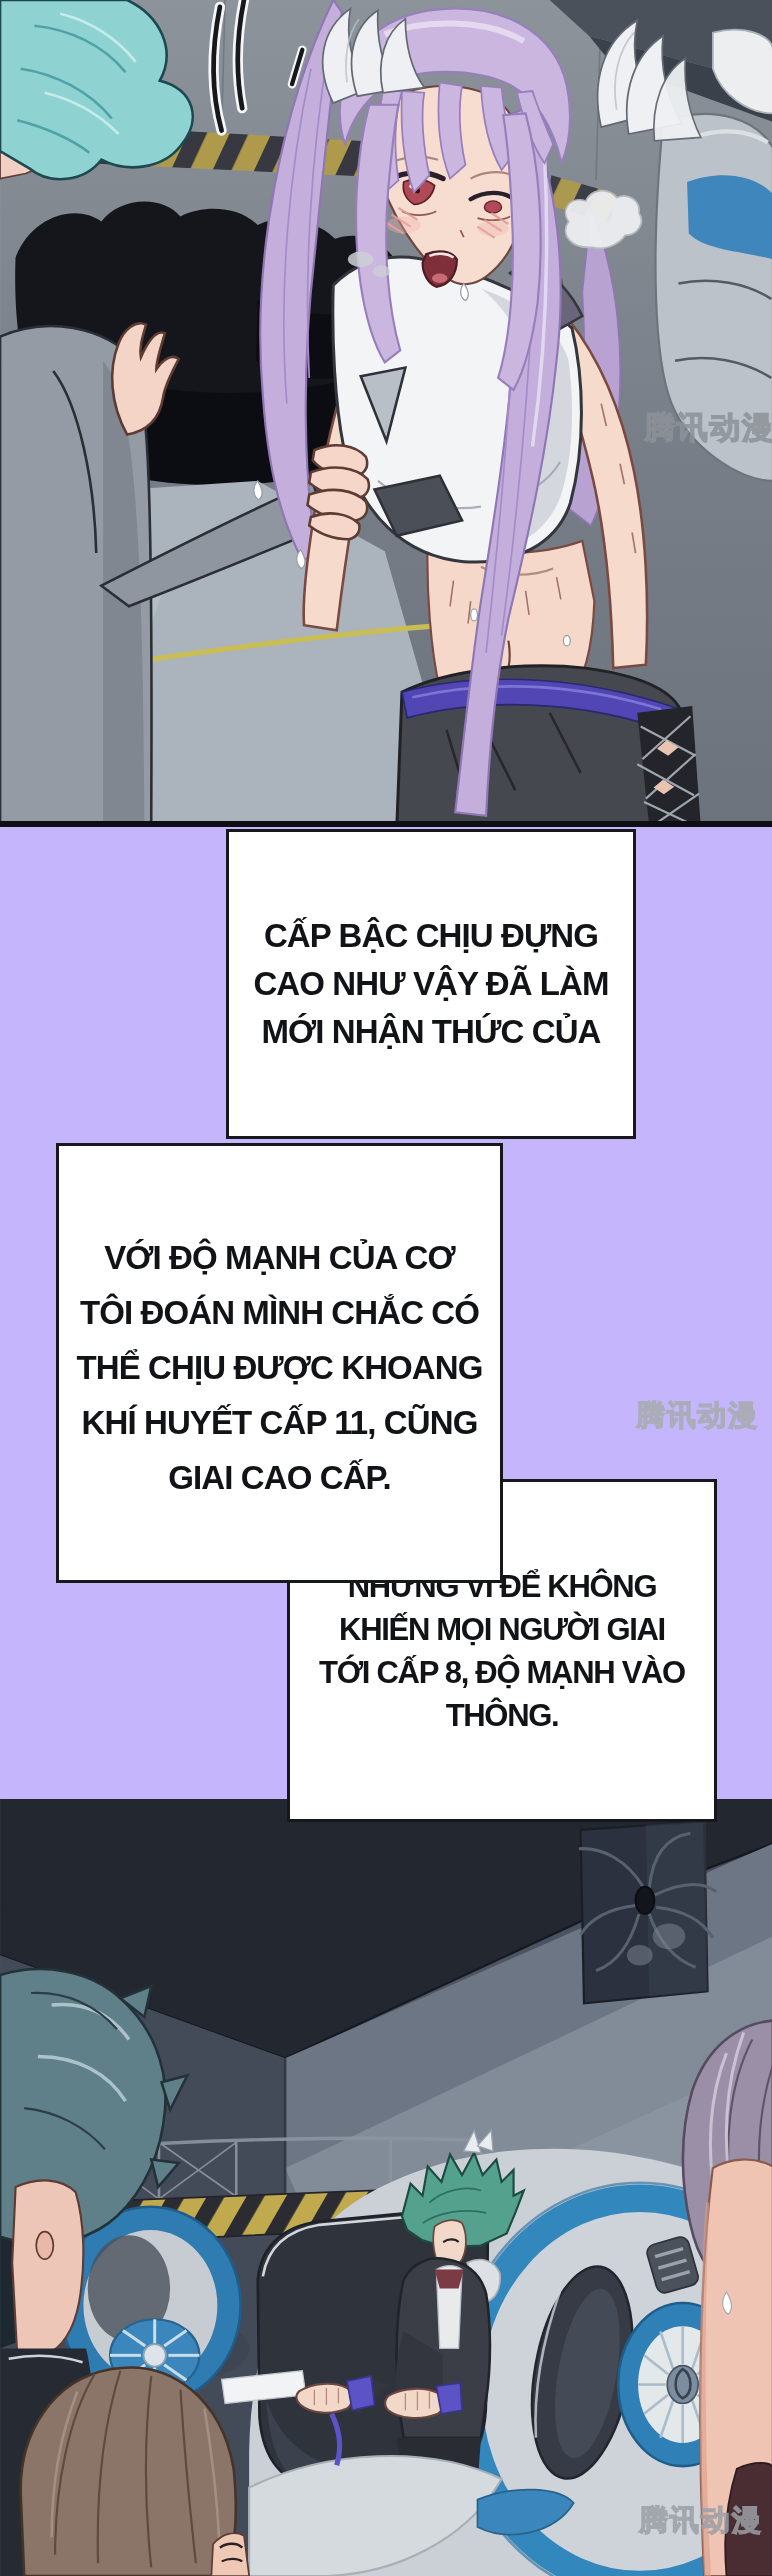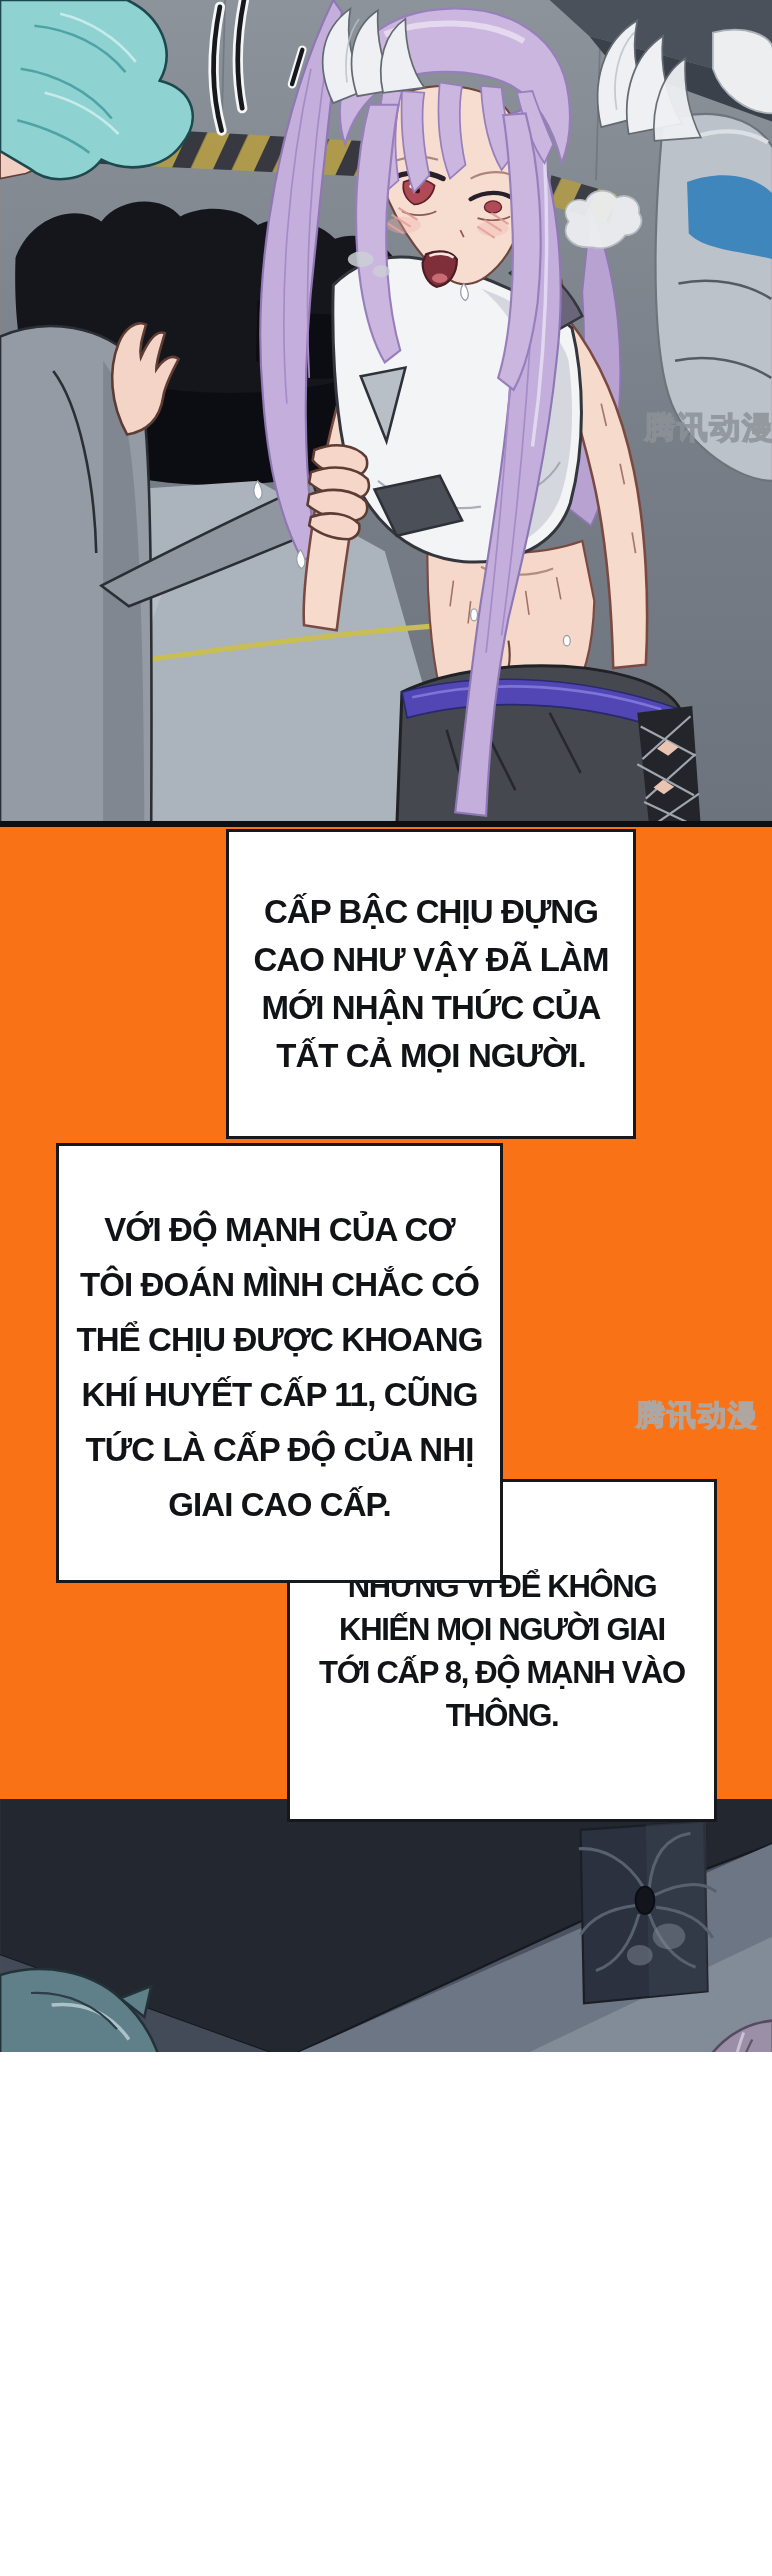--- a/index.html
+++ b/index.html
@@ -1,16 +1,16 @@
 <!DOCTYPE html>
 <html style="font-size:13.7px"><head>
 <meta charset="utf-8">
 <style>
   html,body{margin:0;padding:0;background:#ffffff;}
-  .page{position:relative;width:773px;height:2052px;background:#f97316;overflow:hidden;
+  .page{position:relative;width:773px;height:2576px;background:#c4b5fd;overflow:hidden;
         font-family:"Liberation Sans","DejaVu Sans",sans-serif;}
   .panel{position:absolute;left:0;width:773px;}
   .panel svg{display:block;}
   #panel-top{top:0;height:827px;z-index:1;}
   #panel-bottom{top:1799px;height:777px;z-index:2;}
   .speech{position:absolute;background:#ffffff;border:3.4px solid #17181c;box-sizing:border-box;
           display:flex;flex-direction:column;justify-content:center;align-items:center;
           text-align:center;overflow:hidden;}
   .speech .line{font-weight:800;color:#121317;letter-spacing:-0.9px;white-space:nowrap;}
   #box1{left:226px;top:829px;width:410px;height:310px;z-index:5;}
@@ -508,29 +508,27 @@
     <div class="line">KHIẾN MỌI NGƯỜI GIAI</div>
     <div class="line">TỚI CẤP 8, ĐỘ MẠNH VÀO</div>
     <div class="line">THÔNG.</div>
   </div>
 
   <div class="speech" id="box2">
     <div class="line">VỚI ĐỘ MẠNH CỦA CƠ</div>
     <div class="line">TÔI ĐOÁN MÌNH CHẮC CÓ</div>
     <div class="line">THỂ CHỊU ĐƯỢC KHOANG</div>
     <div class="line">KHÍ HUYẾT CẤP 11, CŨNG</div>
-    <div class="line">TỨC LÀ CẤP ĐỘ CỦA NHỊ</div>
     <div class="line">GIAI CAO CẤP.</div>
   </div>
 
   <div class="speech" id="box1">
     <div class="line">CẤP BẬC CHỊU ĐỰNG</div>
     <div class="line">CAO NHƯ VẬY ĐÃ LÀM</div>
     <div class="line">MỚI NHẬN THỨC CỦA</div>
-    <div class="line">TẤT CẢ MỌI NGƯỜI.</div>
   </div>
 
   <div class="wm" style="left:634px;top:1391px;width:137px;height:46px;">
     <svg width="137" height="46" viewBox="0 0 160 54" xmlns="http://www.w3.org/2000/svg">
       <text class="wm-text" x="2" y="40" font-size="34" letter-spacing="2" fill="rgba(200,203,208,0.25)" stroke="#a8acb2" stroke-width="1.6" opacity="0.9">腾讯动漫</text>
     </svg>
   </div>
 
 </div>
 

